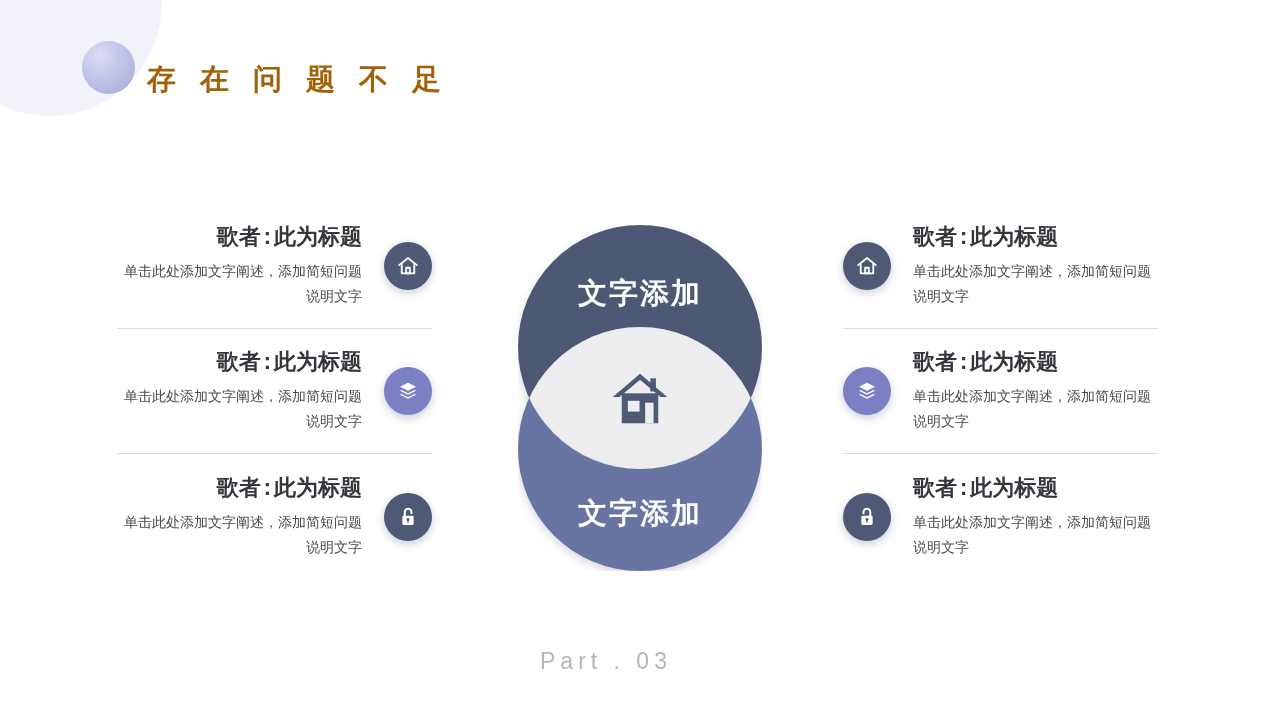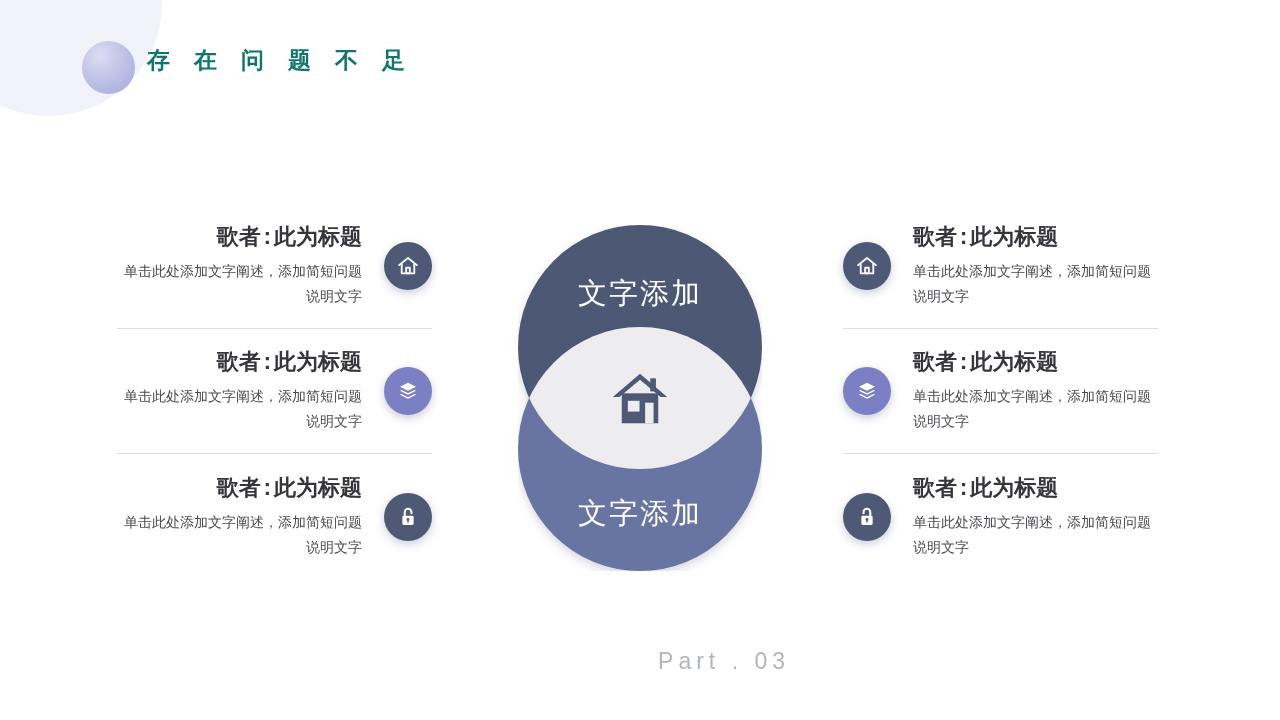--- a/index.html
+++ b/index.html
@@ -24,25 +24,25 @@
     position: absolute;
     left: 82px; top: 41px;
     width: 53px; height: 53px;
     border-radius: 50%;
     background: radial-gradient(circle at 34% 28%, #dcddf2 0%, #c3c6e8 40%, #a3a8d8 100%);
   }
 
   
   .page-title {
     position: absolute;
-    left: 147px; top: 45px;
-    font-size: 23px;
+    left: 147px; top: 60px;
+    font-size: 29px;
     font-weight: bold;
     letter-spacing: 24px;
-    color: #0f766e;
+    color: #a16207;
     white-space: nowrap;
   }
 
   
   .col {
     position: absolute;
     top: 204px;
     width: 315px;
     display: flex;
     flex-direction: column;
@@ -95,37 +95,37 @@
     left: 518px; top: 225px;
     width: 244px; height: 346px;
   }
   .venn svg.shapes { position: absolute; left: 0; top: 0; }
   .venn-label {
     position: absolute;
     left: 0; width: 244px;
     text-align: center;
     color: #ffffff;
     font-size: 29px;
-    font-weight: normal;
+    font-weight: bold;
     letter-spacing: 2px;
     white-space: nowrap;
   }
   .venn-label.top    { top: 49px; }
   .venn-label.bottom { top: 269px; }
   .venn-center-icon {
     position: absolute;
     left: 92px; top: 144px;
   }
 
   
   .footer-part {
     position: absolute;
     left: 540px; top: 648px;
     width: 250px;
-    text-align: right;
+    text-align: left;
     font-size: 23px;
     letter-spacing: 5px;
     color: #b2b5c1;
     white-space: nowrap;
   }
 </style>
 </head>
 <body>
 
 <div class="big-circle"></div>

